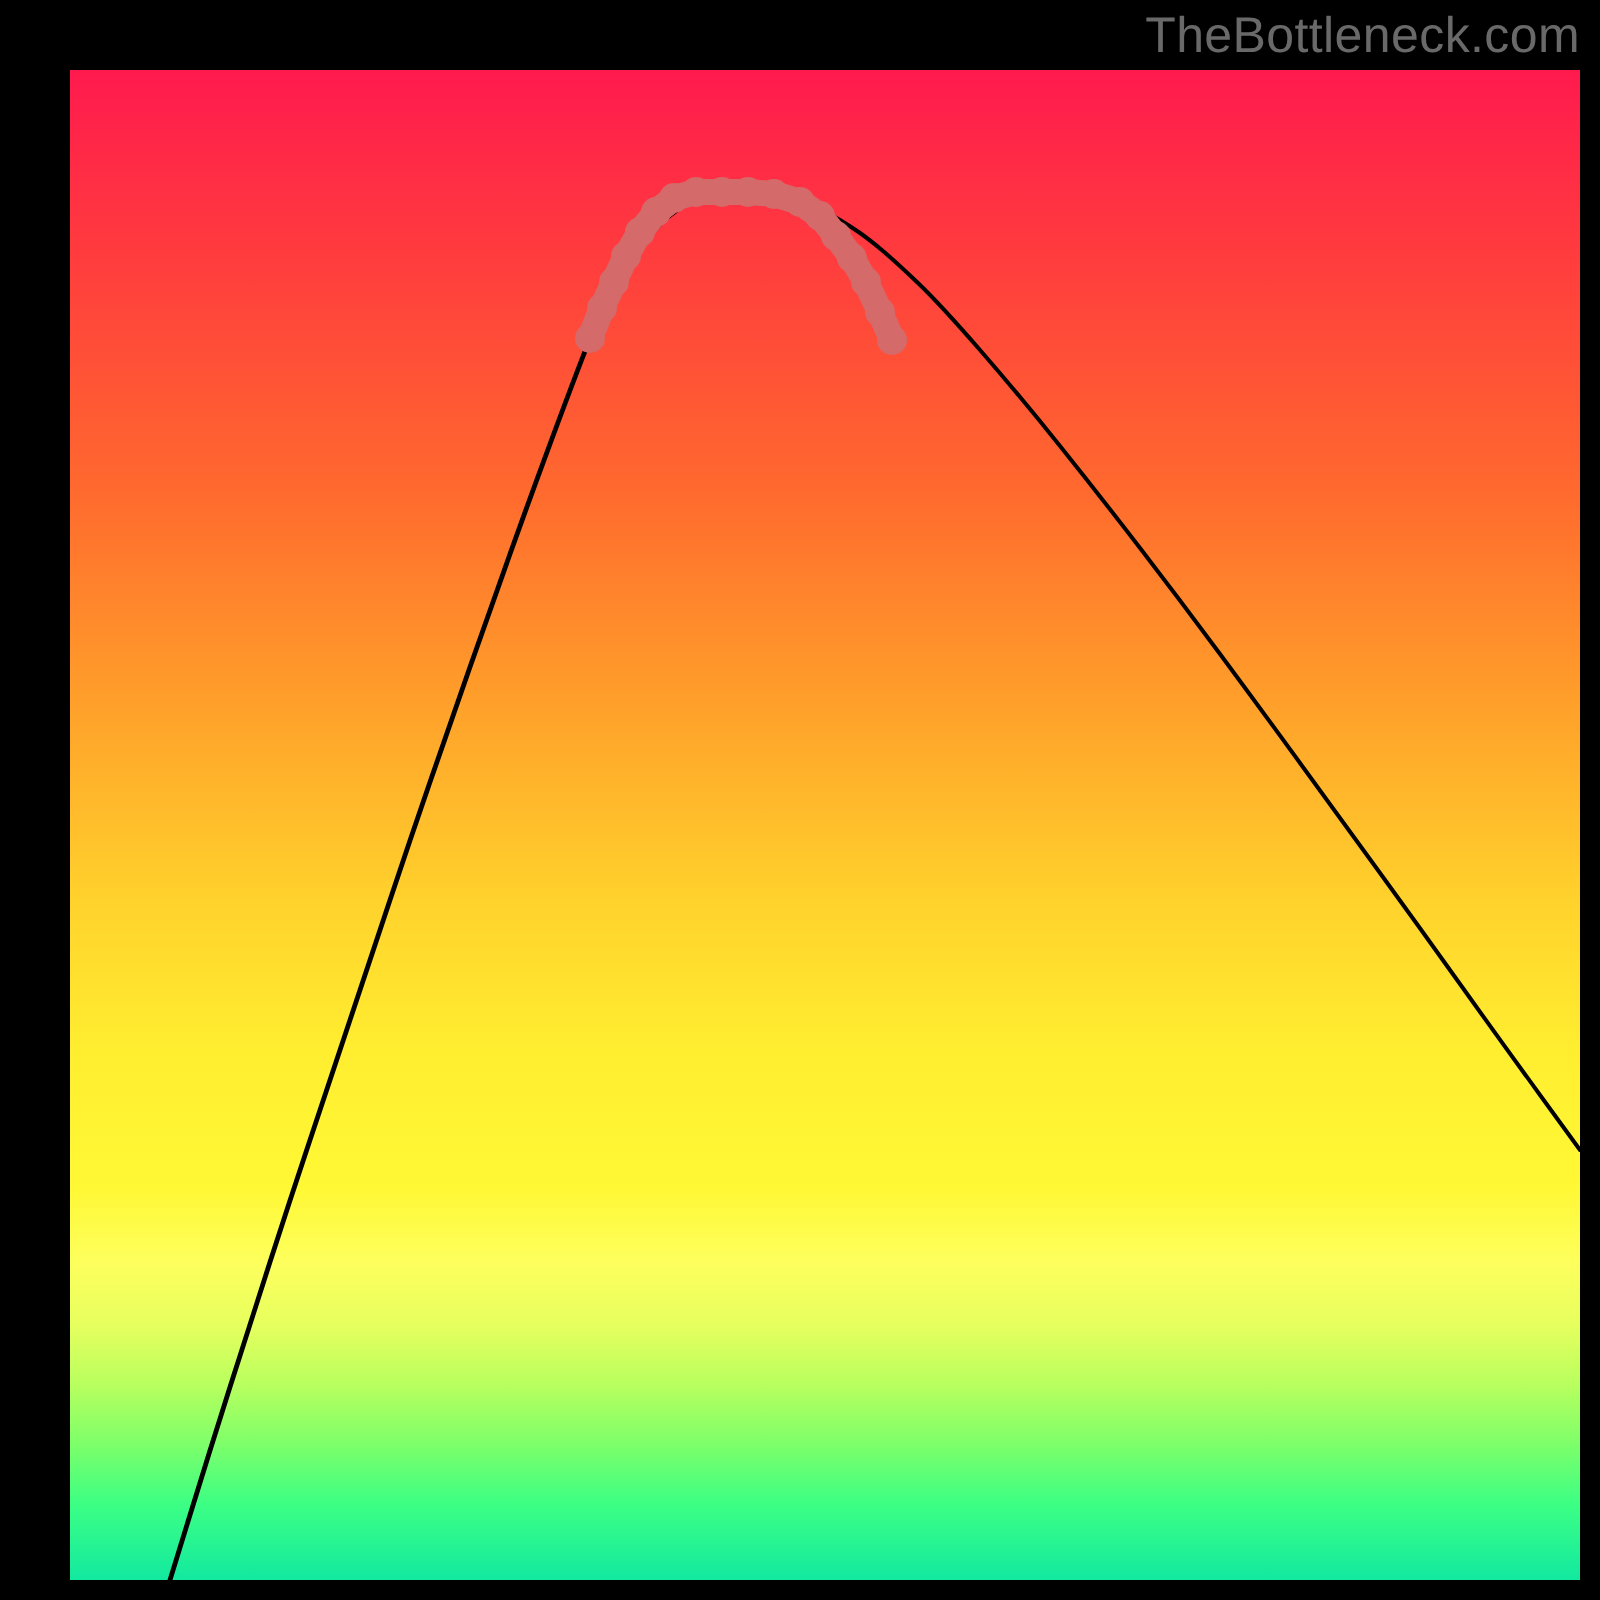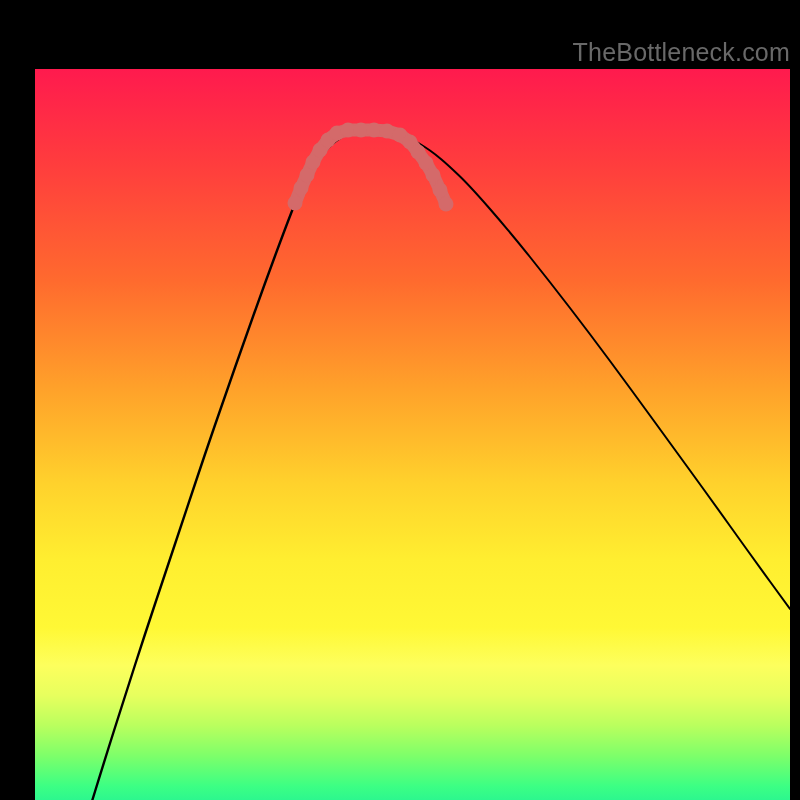--- a/index.html
+++ b/index.html
@@ -9,21 +9,20 @@
     height: 800px;
     background: #000;
     overflow: hidden;
     font-family: Arial, Helvetica, sans-serif;
   }
   .frame {
     position: relative;
     width: 800px;
     height: 760px;
     background: #000;
-    margin-top: 34px;
   }
   .watermark {
     position: absolute;
     top: 4px;
     right: 10px;
     color: #696969;
     font-size: 25px;
     font-weight: 400;
     letter-spacing: 0.2px;
     user-select: none;

